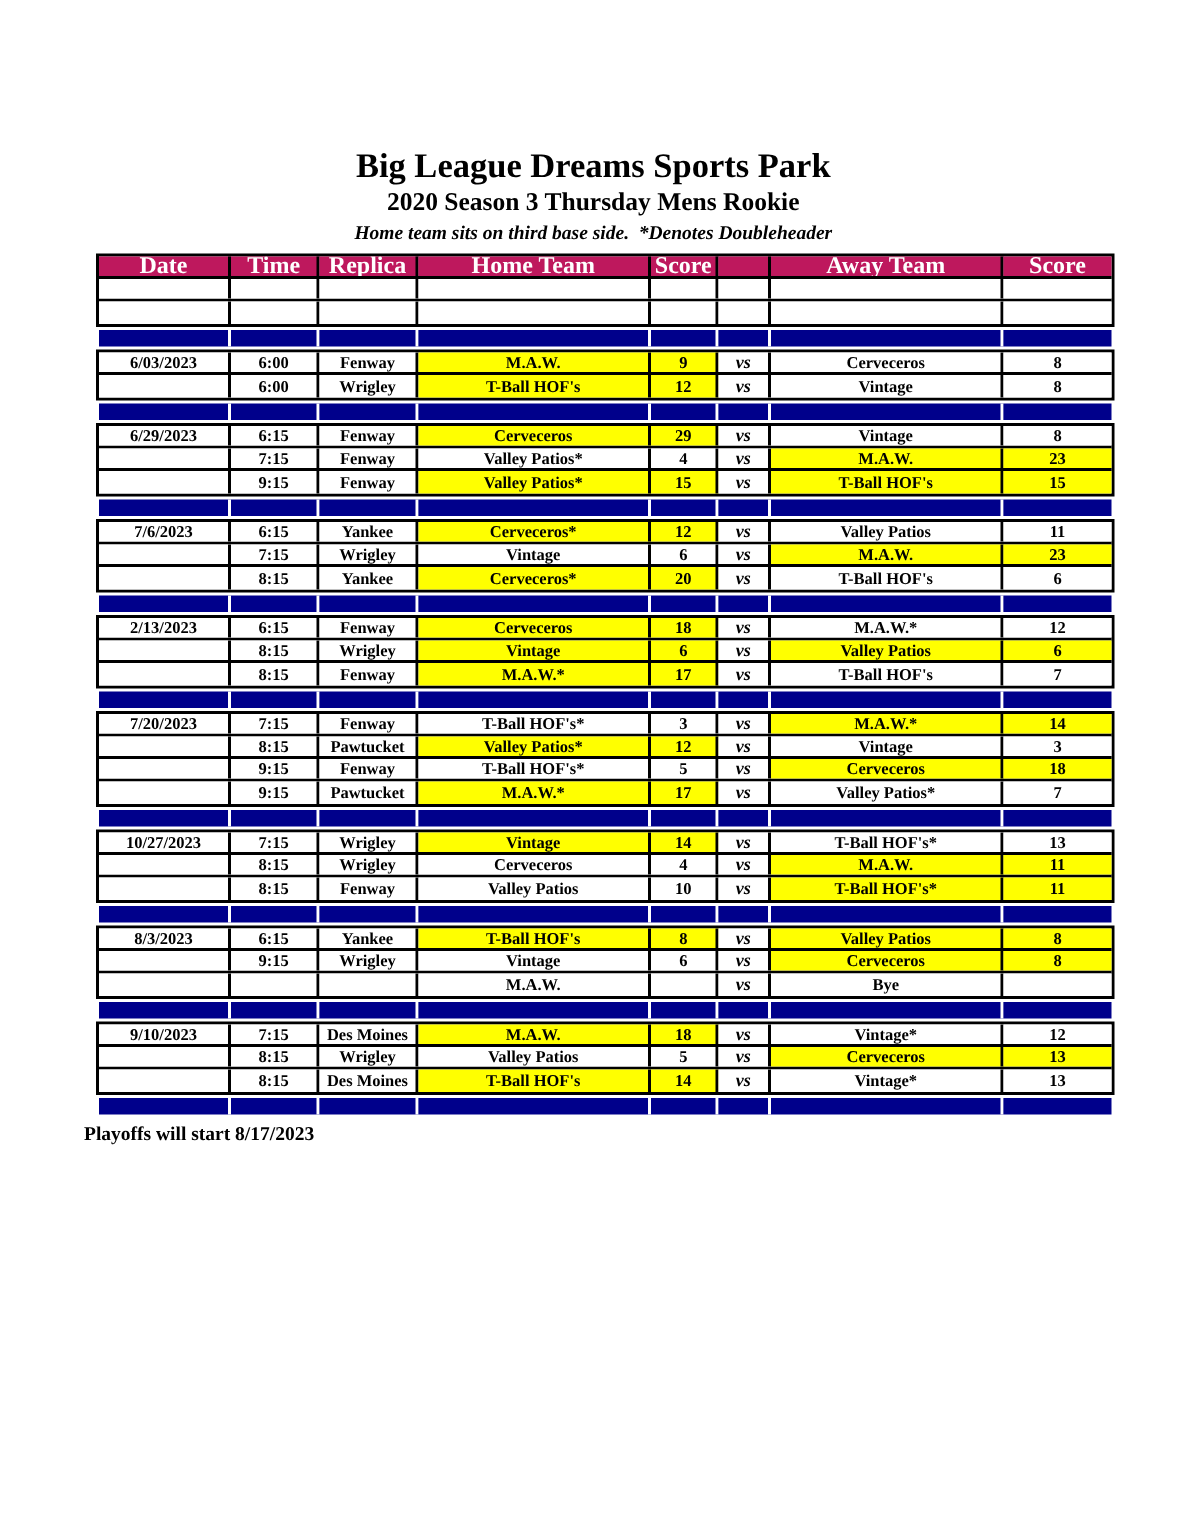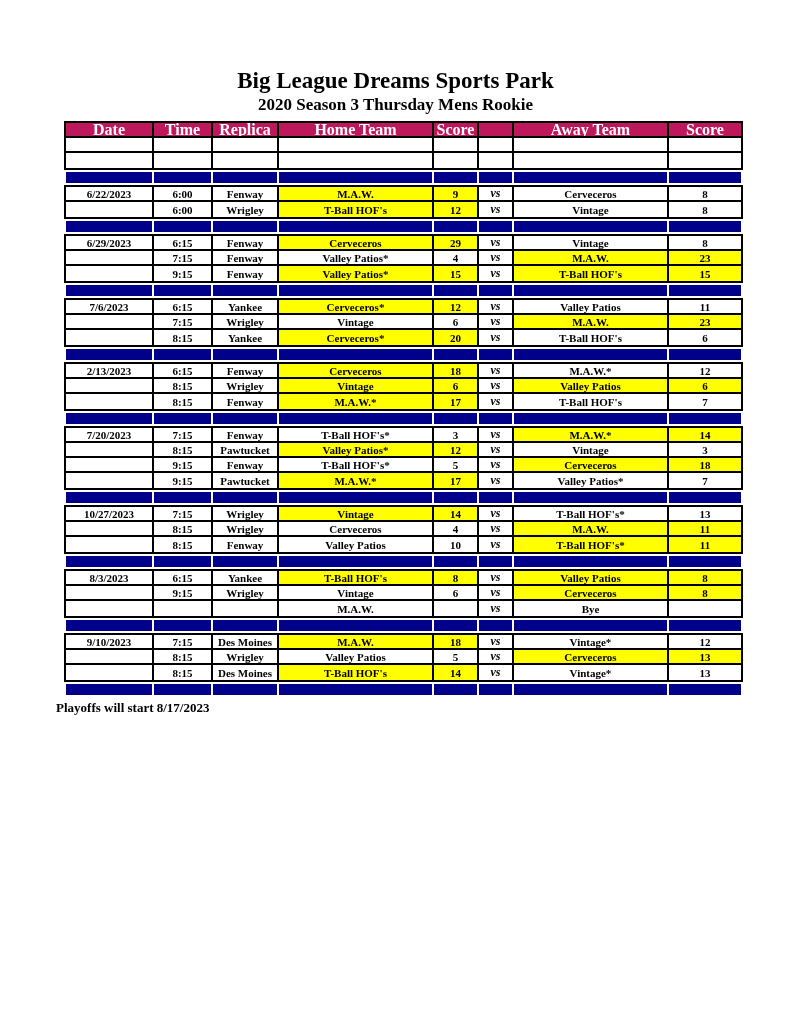--- a/index.html
+++ b/index.html
@@ -5,21 +5,21 @@
   * { box-sizing: border-box; }
   html, body {
     margin: 0; padding: 0;
     width: 791px; height: 1024px;
     background: #ffffff;
     font-family: "Liberation Serif", serif;
     color: #000;
   }
   .sheet { position: relative; width: 791px; height: 1024px; overflow: hidden; }
 
-  .titles { padding-top: 68px; text-align: center; }
+  .titles { padding-top: 98px; text-align: center; }
   .doc-title {
     font-size: 23px; font-weight: bold; line-height: 26px;
   }
   .doc-subtitle {
     font-size: 17px; font-weight: bold; line-height: 22px;
   }
   .doc-note {
     font-size: 13px; font-weight: bold; font-style: italic; line-height: 18px;
     white-space: pre;
   }
@@ -71,20 +71,21 @@
     font-size: 13px; font-weight: bold;
   }
 </style>
 </head>
 <body>
 
 <div class="sheet">
   <div class="titles">
     <div class="doc-title">Big League Dreams Sports Park</div>
     <div class="doc-subtitle">2020 Season 3 Thursday Mens Rookie</div>
+    <div class="doc-note">Home team sits on third base side.  *Denotes Doubleheader</div>
   </div>
 
   <div class="schedule">
       <div class="block">
         <div class="row header-row">
           <div class="cell">Date</div>
           <div class="cell">Time</div>
           <div class="cell">Replica</div>
           <div class="cell">Home Team</div>
           <div class="cell">Score</div>
@@ -118,21 +119,21 @@
         <div class="sep-cell"></div>
         <div class="sep-cell"></div>
         <div class="sep-cell"></div>
         <div class="sep-cell"></div>
         <div class="sep-cell"></div>
         <div class="sep-cell"></div>
         <div class="sep-cell"></div>
       </div>
       <div class="block">
         <div class="row">
-          <div class="cell">6/22/2023</div>
+          <div class="cell">6/03/2023</div>
           <div class="cell">6:00</div>
           <div class="cell">Fenway</div>
           <div class="cell hl">M.A.W.</div>
           <div class="cell hl">9</div>
           <div class="cell vs">vs</div>
           <div class="cell">Cerveceros</div>
           <div class="cell">8</div>
         </div>
         <div class="row">
           <div class="cell"></div>

